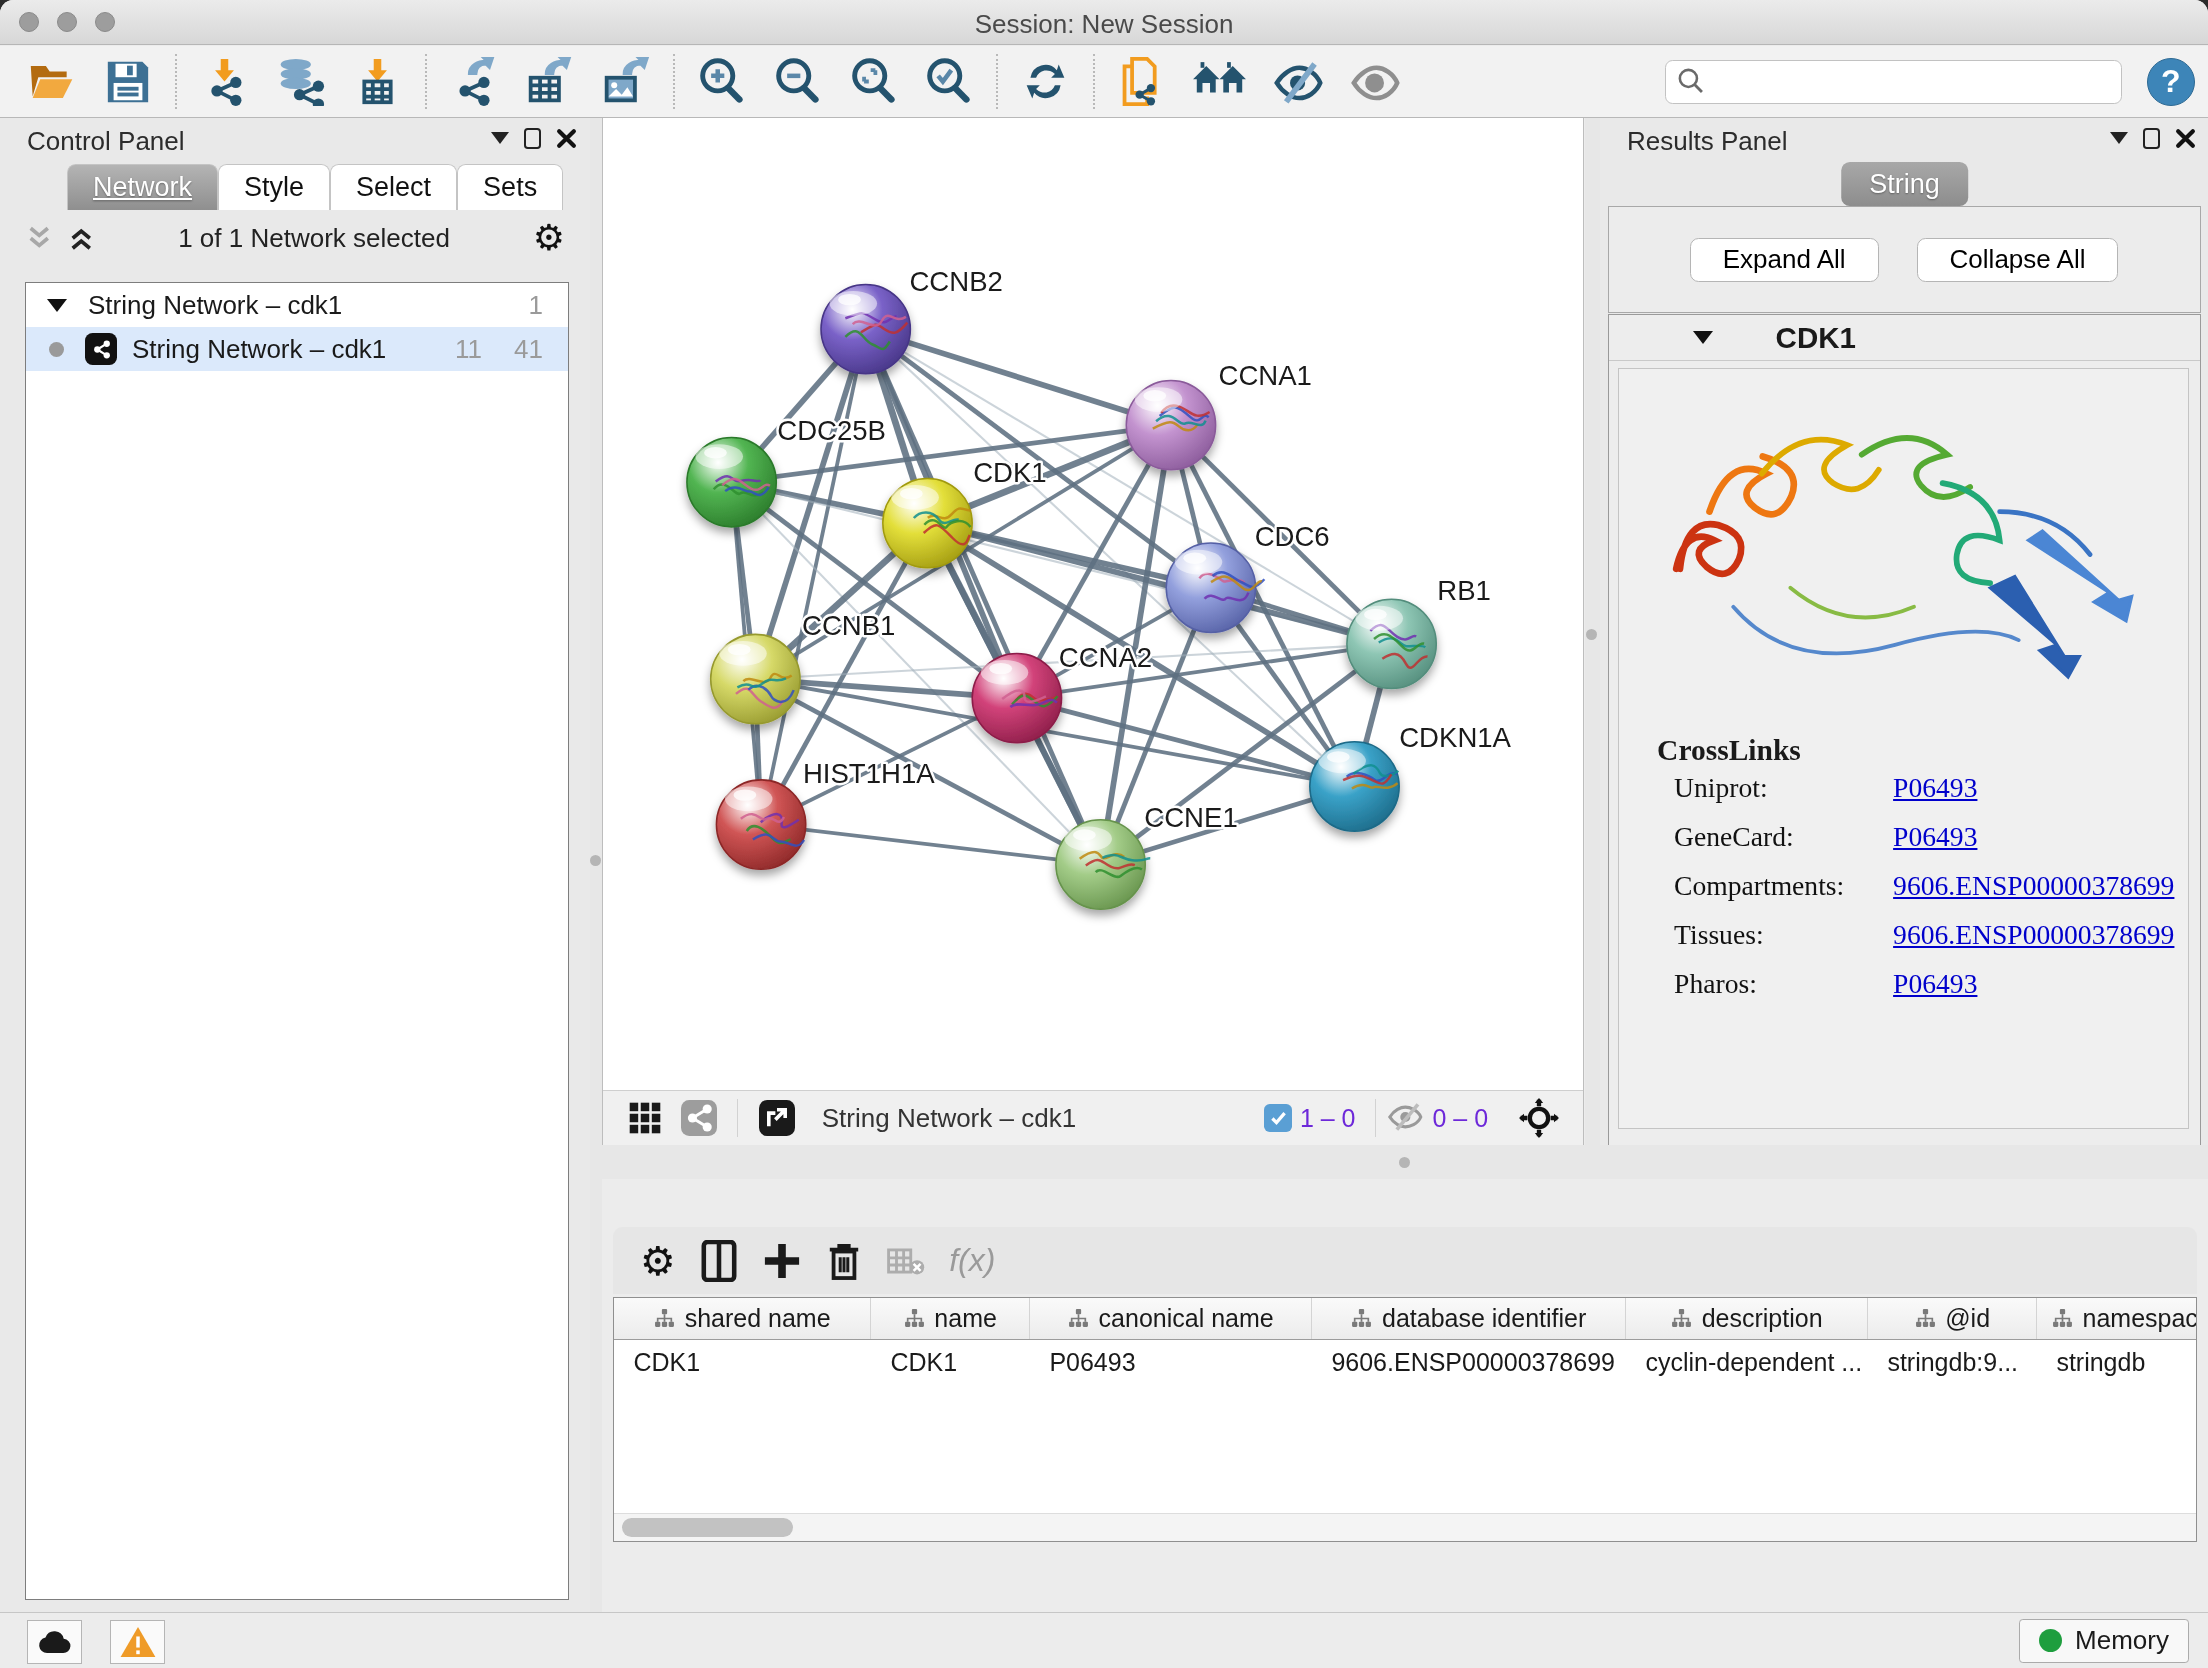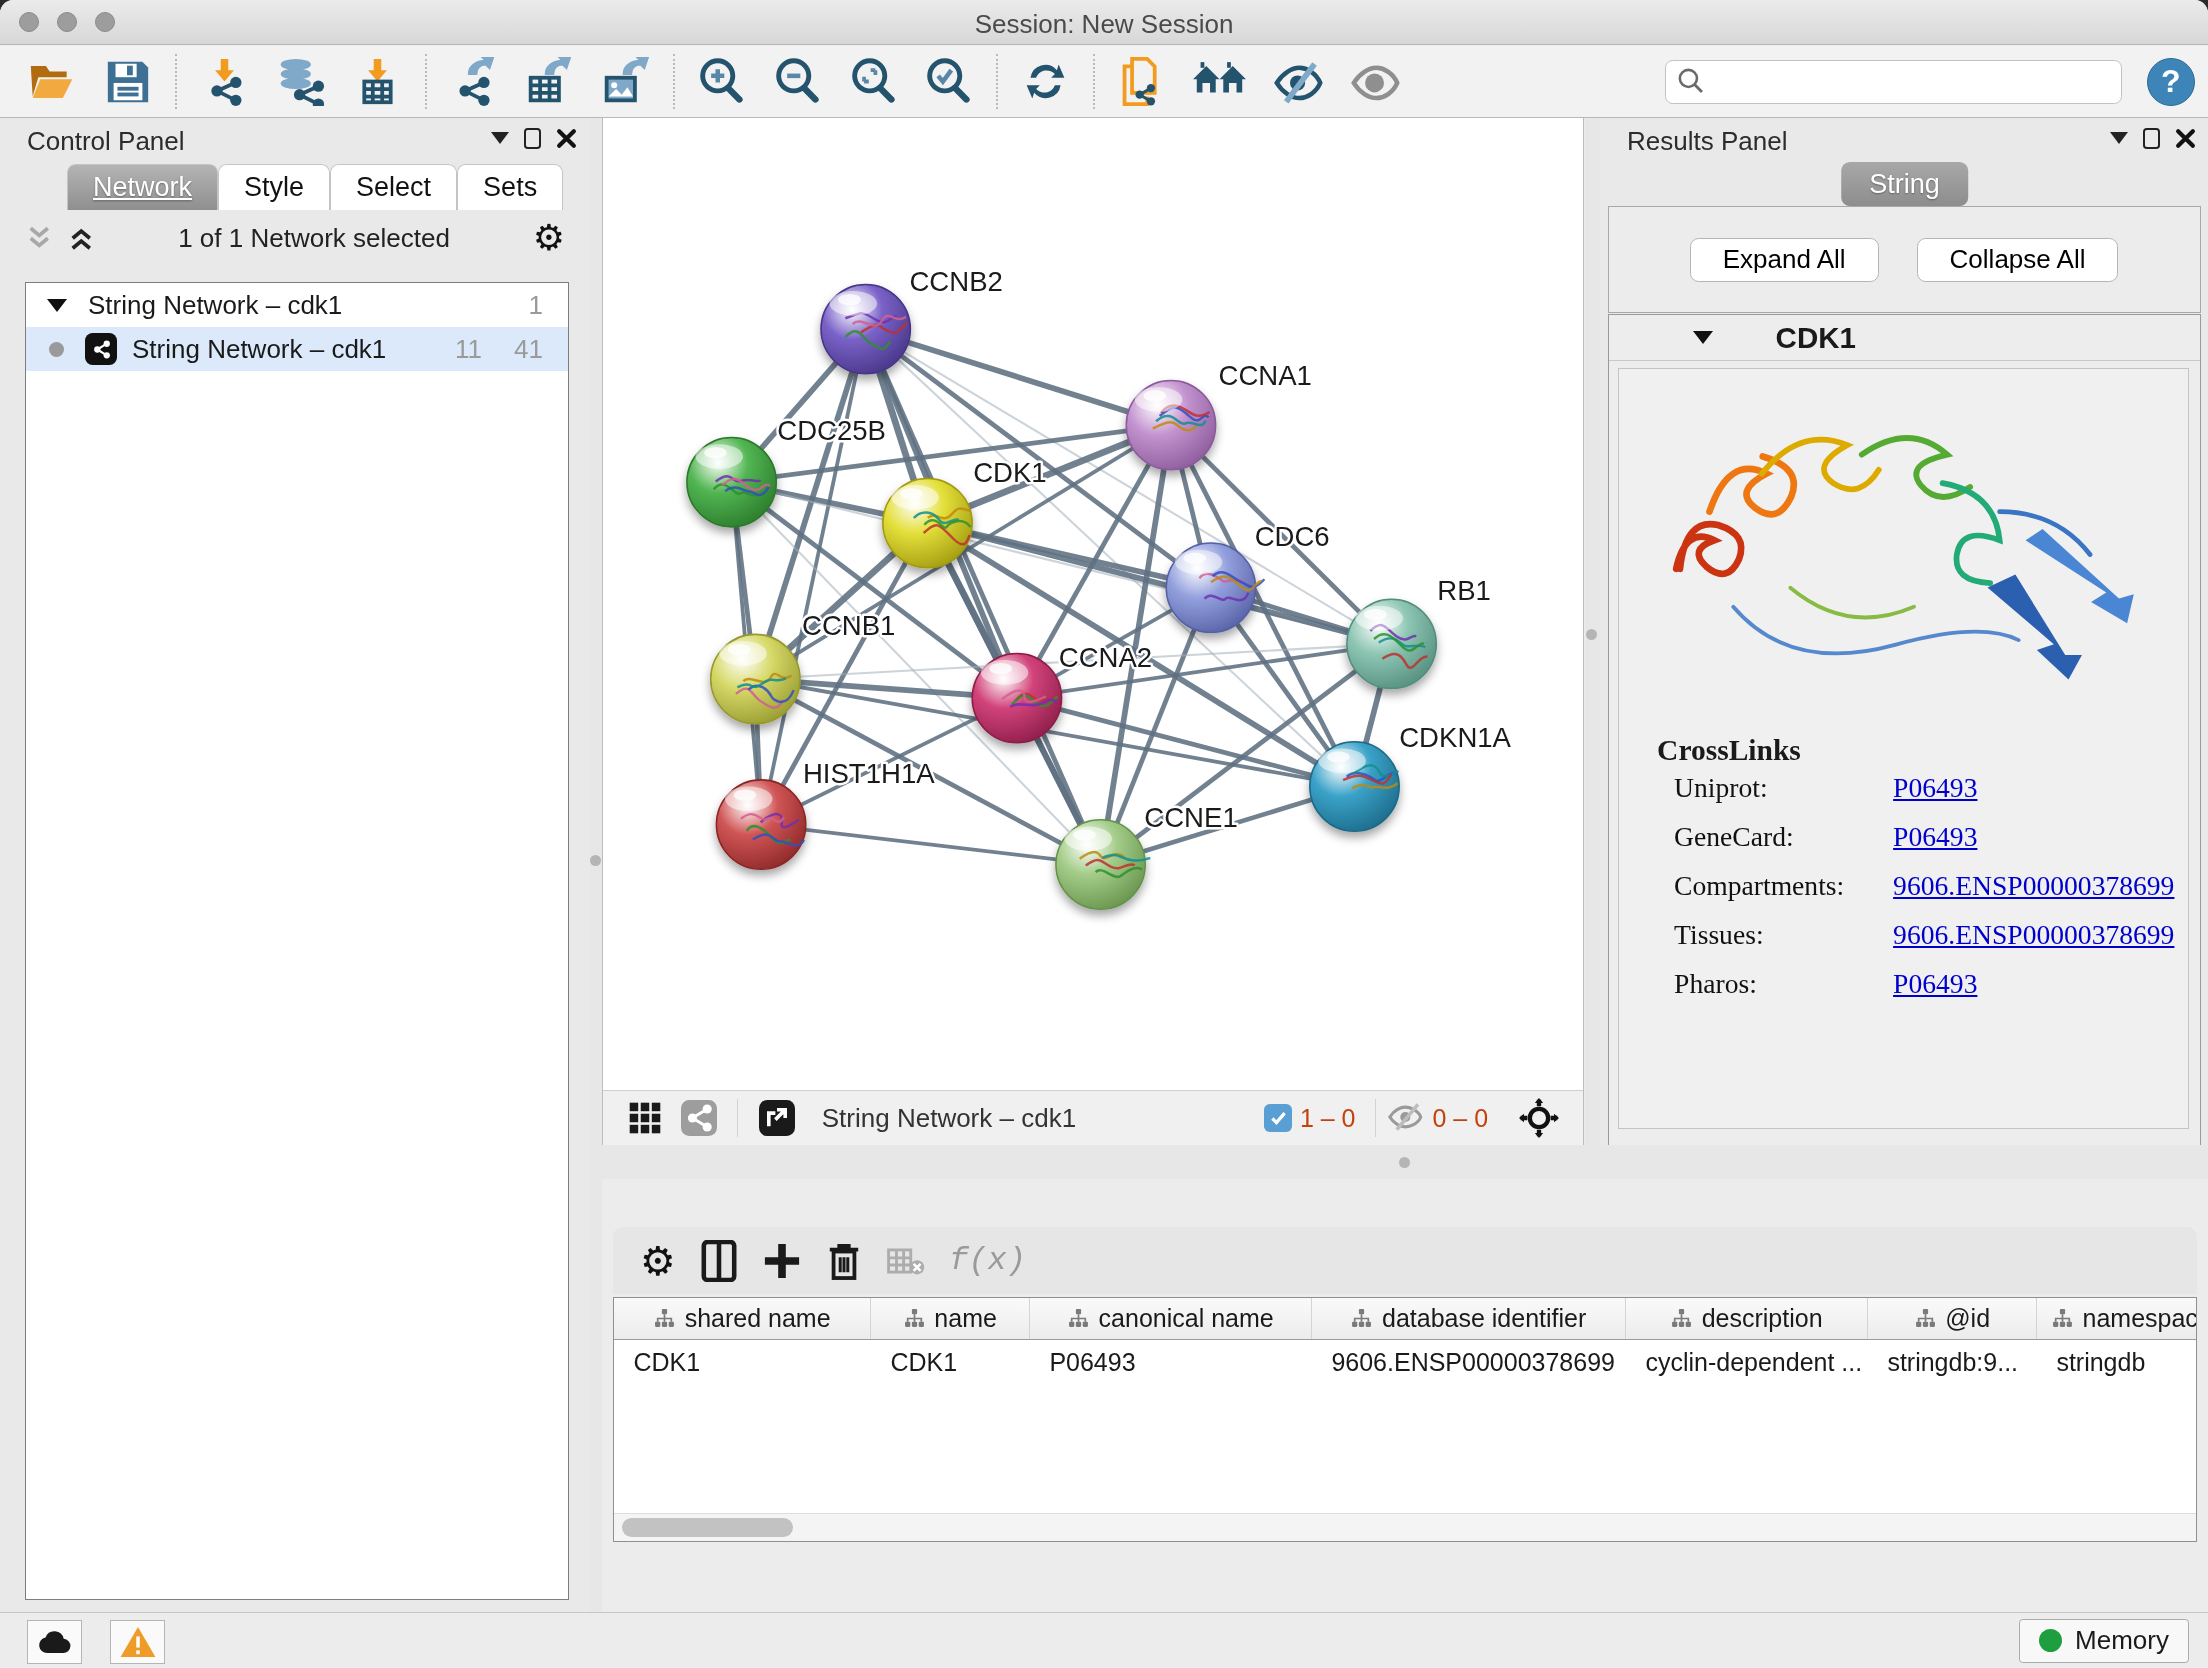--- a/index.html
+++ b/index.html
@@ -50,21 +50,21 @@
   .sharebadge{width:32px;height:32px;border-radius:7.6px;background:#111;display:flex;align-items:center;justify-content:center;margin-right:15px;}
   
   .canvas{position:absolute;left:602px;top:118px;width:982px;height:1027px;background:#fff;
     border-left:1.9px solid #bdbdbd;border-right:1.9px solid #bdbdbd;}
   .net-svg{position:absolute;left:0;top:0;}
   .canvas-toolbar{position:absolute;left:0;bottom:0;width:100%;height:55px;background:#f0f0f0;
     border-top:1.9px solid #cfcfcf;display:flex;align-items:center;padding:0 15px;}
   .cbtn{background:none;border:none;padding:0 9.5px;display:flex;align-items:center;cursor:pointer;}
   .csep{width:0;height:38px;border-left:1.9px solid #d2d2d2;margin:0 11.4px;}
   .cname{font-size:26px;color:#333;margin-left:17px;flex:1;}
-  .ccount{font-size:25px;color:#c2410c;margin:0 7.6px;}
+  .ccount{font-size:25px;color:#6d28d9;margin:0 7.6px;}
   .checkbox{width:28.5px;height:28.5px;border-radius:5.7px;background:#5a9fd4;display:flex;align-items:center;justify-content:center;}
   
   .results-panel{position:absolute;left:1600px;top:118px;width:609px;height:1061px;background:#e9e9e9;}
   .rtab{position:absolute;left:50%;transform:translateX(-50%);top:44px;height:44px;padding:0 28.5px;
     background:linear-gradient(#a8a8a8,#8d8d8d);color:#fff;font-size:27px;display:flex;align-items:center;
     border-radius:8.6px;cursor:pointer;text-shadow:0 1px 1.9px rgba(0,0,0,.35);}
   .rbox{position:absolute;left:7.6px;top:88px;width:593px;height:107px;background:#ececec;border:1.9px solid #a8a8a8;
     display:flex;align-items:center;justify-content:center;gap:38px;}
   .rbtn{height:44px;padding:0 32px;background:#fff;border:1.9px solid #b5b5b5;border-radius:8.6px;
     font-size:26px;font-family:"Liberation Sans",sans-serif;cursor:pointer;}
@@ -75,21 +75,21 @@
   .rinner{position:absolute;left:9.5px;top:53px;width:571px;height:761px;background:#f0f0f0;border:1px solid #c4c4c4;overflow:hidden;}
   .rdesc{font-size:27px;margin:15px 0 0 25px;}
   .xl-title{font-family:"Liberation Serif","DejaVu Serif",serif;font-weight:bold;font-size:29.5px;margin:9.5px 0 5.7px 38px;}
   .xl-row{display:flex;font-family:"Liberation Serif","DejaVu Serif",serif;font-size:27.6px;margin:0 0 17px 55px;}
   .xl-label{width:219px;color:#111;}
   .xl-link{color:#0000cc;text-decoration:underline;cursor:pointer;}
   
   .table-panel{position:absolute;left:602px;top:1179px;width:1606px;height:433px;background:#ececec;}
   .tp-toolbar{position:absolute;left:11.4px;top:48px;width:1584px;height:67px;background:#e6e6e6;
     border-radius:9.5px 9.5px 0 0;display:flex;align-items:center;padding:0 17px;gap:5.7px;}
-  .fx{font-family:Liberation Mono, monospace;font-style:italic;font-size:32px;color:#9a9a9a;padding:0 9.5px;}
+  .fx{font-family:Liberation Sans, sans-serif;font-style:italic;font-size:32px;color:#9a9a9a;padding:0 9.5px;}
   .ntable{position:absolute;left:11.4px;top:118px;width:1584px;height:245px;background:#fff;border:1.9px solid #8f8f8f;overflow:hidden;}
   .thead{display:flex;height:42px;background:linear-gradient(#fafafa,#ececec);border-bottom:1.9px solid #9c9c9c;}
   .th{display:flex;align-items:center;justify-content:center;gap:9.5px;font-size:25px;color:#1a1a1a;
     border-right:1px solid #d4d4d4;overflow:hidden;white-space:nowrap;flex:none;}
   .trowdata{display:flex;height:44px;}
   .td{font-size:25px;padding-left:19px;display:flex;align-items:center;overflow:hidden;white-space:nowrap;flex:none;}
   .hscroll{position:absolute;left:0;bottom:0;width:100%;height:28.5px;background:#f4f4f4;border-top:1px solid #ddd;}
   .hthumb{position:absolute;left:7.6px;top:4.8px;width:171px;height:19px;background:#c2c2c2;border-radius:9.5px;}
   .tp-tabs{position:absolute;left:530px;top:373px;display:flex;}
   

